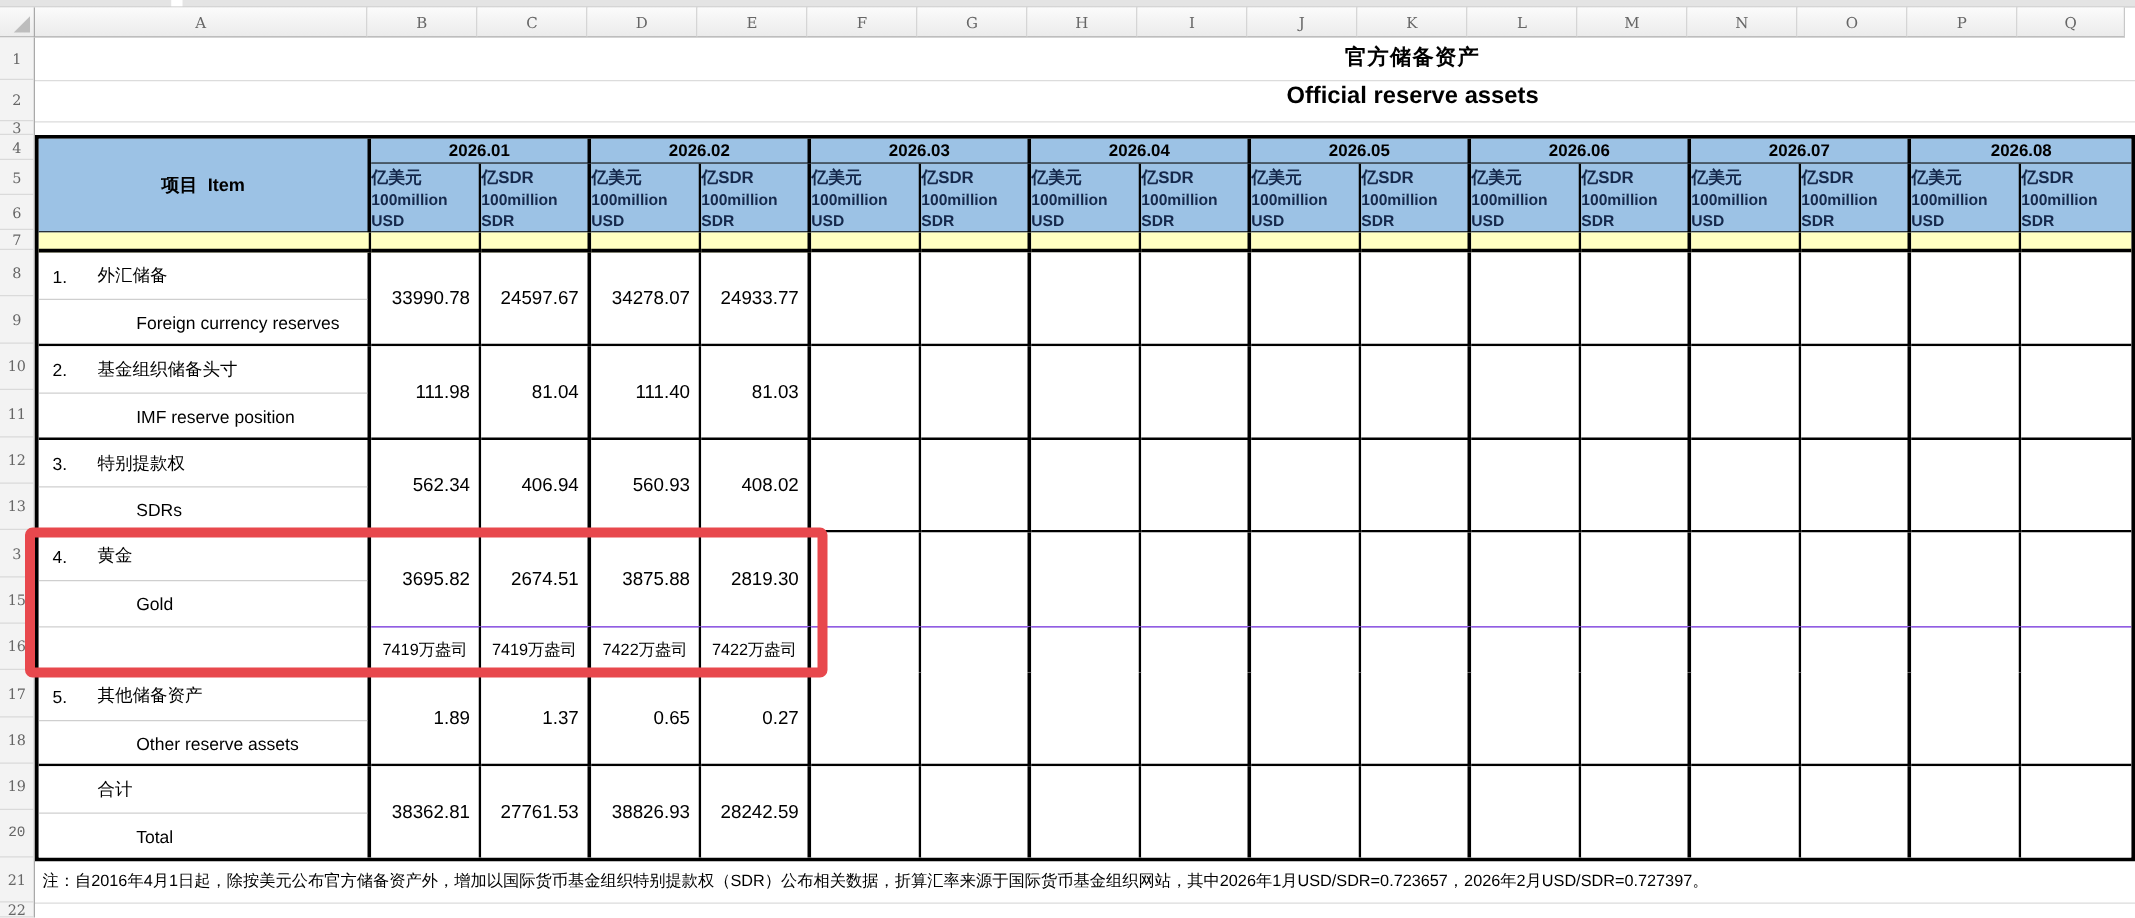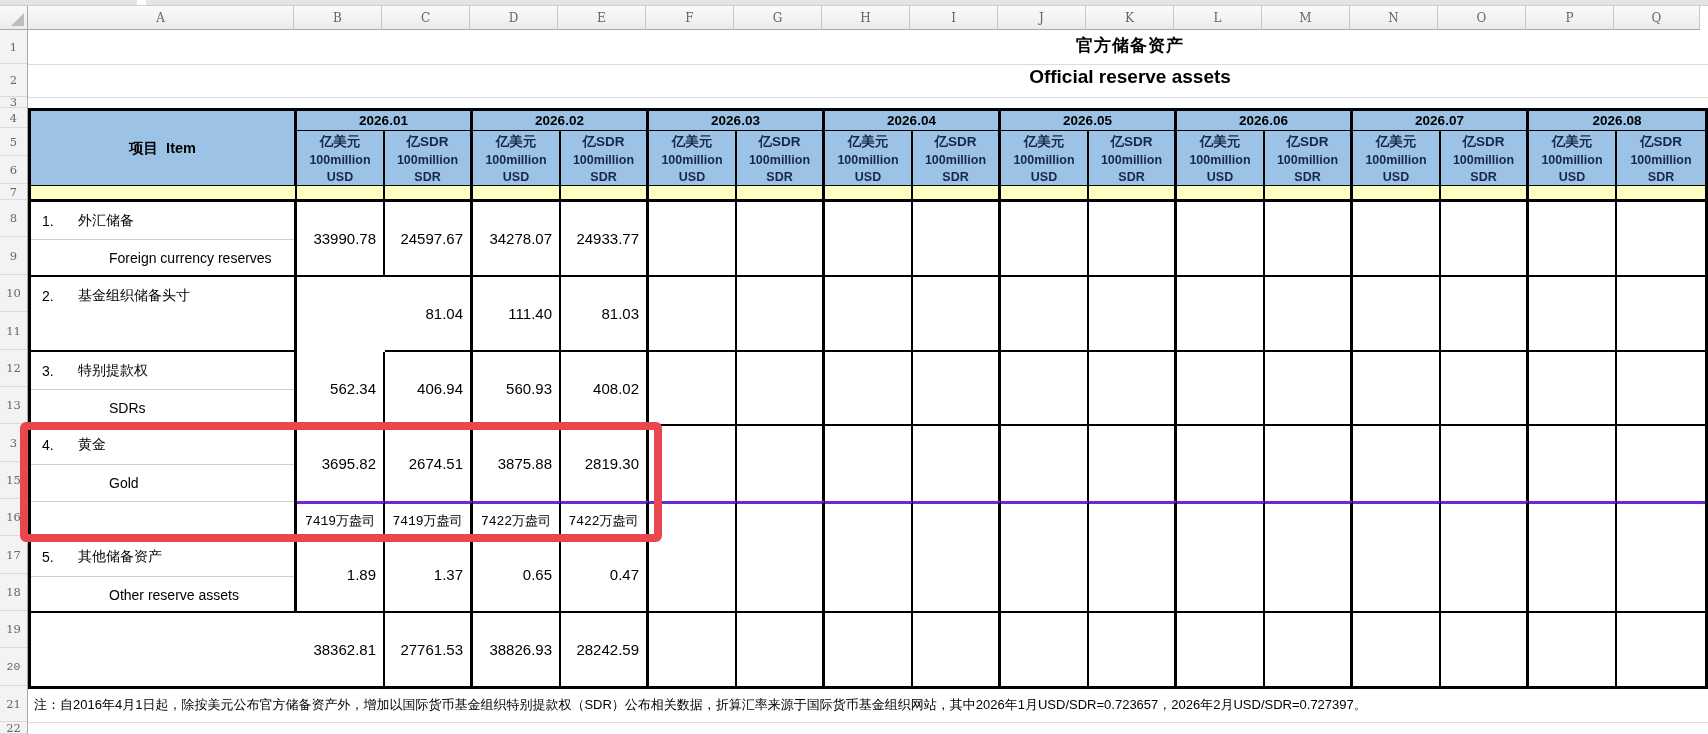--- a/index.html
+++ b/index.html
@@ -43,35 +43,35 @@
     grid-template-columns:266px repeat(16,1fr);
     grid-template-rows:20px 55px 16px 37px 38px 37px 38px 37px 37px 38px 37px 37px 38px 37px 37px 36px;
     background:#fff; }
   .cell { border-right:2px solid #000; position:relative; background:#fff; }
   .grp  { border-right-width:3px; }
   .lastc{ border-right:none; }
   .bb2  { border-bottom:2px solid #000; }
 
   .mon  { background:#9CC2E5; border-bottom:1px solid #000; display:flex; align-items:center; justify-content:center;
           font-size:13.5px; font-weight:bold; }
-  .unit { background:#9CC2E5; border-bottom:1px solid #000; text-align:center; font-weight:bold;
+  .unit { background:#9CC2E5; border-bottom:1px solid #000; text-align:left; font-weight:bold;
           color:#15284b; line-height:1.4; padding-top:2px; }
   .u1 { font-size:13.5px; display:block; } .u2,.u3 { font-size:12.5px; display:block; }
   .ihead{ background:#9CC2E5; border-bottom:1px solid #000; display:flex; align-items:center; justify-content:center;
           font-size:14.5px; font-weight:bold; white-space:pre; }
   .yl   { background:#FFFFC2; border-bottom:3px solid #000; }
 
   .acell { font-size:14px; overflow:hidden; }
   .lzh { display:flex; align-items:center; padding-left:11px; height:37px; white-space:pre; }
   .num { display:inline-block; width:36px; flex:none; }
   .len { display:flex; align-items:center; padding-left:78px; height:37px; border-top:1px solid #cfcfcf; white-space:pre; }
   .l3  { height:37px; border-top:1px solid #cfcfcf; }
 
   .val { display:flex; align-items:center; justify-content:flex-end; padding-right:7px; font-size:15px; }
-  .ext { border-top:3px solid #6d28d9; display:flex; align-items:center; justify-content:center; font-size:13px; white-space:nowrap;font-family:Liberation Mono, monospace; }
+  .ext { border-top:1px solid #6d28d9; display:flex; align-items:center; justify-content:center; font-size:13px; white-space:nowrap; }
   .emp { background:#fff; }
 
   
   #redbox { position:absolute; left:20px; top:422px; width:642px; height:120px;
     border:8px solid #E8484D; border-radius:6px; z-index:6; pointer-events:none; }
 
   
   #note { position:absolute; left:34px; top:690px; width:1674px; height:30px; display:flex; align-items:center;
     font-size:13px; white-space:nowrap; overflow:hidden; }
 </style>
@@ -154,21 +154,23 @@
       <div class="lzh"><span class="num">1.</span><span>外汇储备</span></div>
       <div class="len">Foreign currency reserves</div>
     </div>
     <div class="cell val bb2" style="grid-column:2;grid-row:4/span 2">33990.78</div>
     <div class="cell grp val bb2" style="grid-column:3;grid-row:4/span 2">24597.67</div>
     <div class="cell val bb2" style="grid-column:4;grid-row:4/span 2">34278.07</div>
     <div class="cell grp val bb2" style="grid-column:5;grid-row:4/span 2">24933.77</div>
 
     <div class="cell grp acell bb2" style="grid-column:1;grid-row:6/span 2">
       <div class="lzh"><span class="num">2.</span><span>基金组织储备头寸</span></div>
-    </div>
+      <div class="len">IMF reserve position</div>
+    </div>
+    <div class="cell val bb2" style="grid-column:2;grid-row:6/span 2">111.98</div>
     <div class="cell grp val bb2" style="grid-column:3;grid-row:6/span 2">81.04</div>
     <div class="cell val bb2" style="grid-column:4;grid-row:6/span 2">111.40</div>
     <div class="cell grp val bb2" style="grid-column:5;grid-row:6/span 2">81.03</div>
 
     <div class="cell grp acell bb2" style="grid-column:1;grid-row:8/span 2">
       <div class="lzh"><span class="num">3.</span><span>特别提款权</span></div>
       <div class="len">SDRs</div>
     </div>
     <div class="cell val bb2" style="grid-column:2;grid-row:8/span 2">562.34</div>
     <div class="cell grp val bb2" style="grid-column:3;grid-row:8/span 2">406.94</div>
@@ -189,22 +191,26 @@
     <div class="cell ext" style="grid-column:4;grid-row:12">7422万盎司</div>
     <div class="cell grp ext" style="grid-column:5;grid-row:12">7422万盎司</div>
 
     <div class="cell grp acell bb2" style="grid-column:1;grid-row:13/span 2">
       <div class="lzh" style="height:38px"><span class="num">5.</span><span>其他储备资产</span></div>
       <div class="len">Other reserve assets</div>
     </div>
     <div class="cell val bb2" style="grid-column:2;grid-row:13/span 2">1.89</div>
     <div class="cell grp val bb2" style="grid-column:3;grid-row:13/span 2">1.37</div>
     <div class="cell val bb2" style="grid-column:4;grid-row:13/span 2">0.65</div>
-    <div class="cell grp val bb2" style="grid-column:5;grid-row:13/span 2">0.47</div>
-
+    <div class="cell grp val bb2" style="grid-column:5;grid-row:13/span 2">0.27</div>
+
+    <div class="cell grp acell" style="grid-column:1;grid-row:15/span 2">
+      <div class="lzh"><span class="num"></span><span>合计</span></div>
+      <div class="len" style="height:36px">Total</div>
+    </div>
     <div class="cell val" style="grid-column:2;grid-row:15/span 2">38362.81</div>
     <div class="cell grp val" style="grid-column:3;grid-row:15/span 2">27761.53</div>
     <div class="cell val" style="grid-column:4;grid-row:15/span 2">38826.93</div>
     <div class="cell grp val" style="grid-column:5;grid-row:15/span 2">28242.59</div>
   <div class="cell unit" style="grid-area: 2 / 2 / span 1;">
         <span class="u1">亿美元</span>
         <span class="u2">100million</span>
         <span class="u3">USD</span>
       </div>
       <div class="cell unit grp" style="grid-area: 2 / 3 / span 1;">

